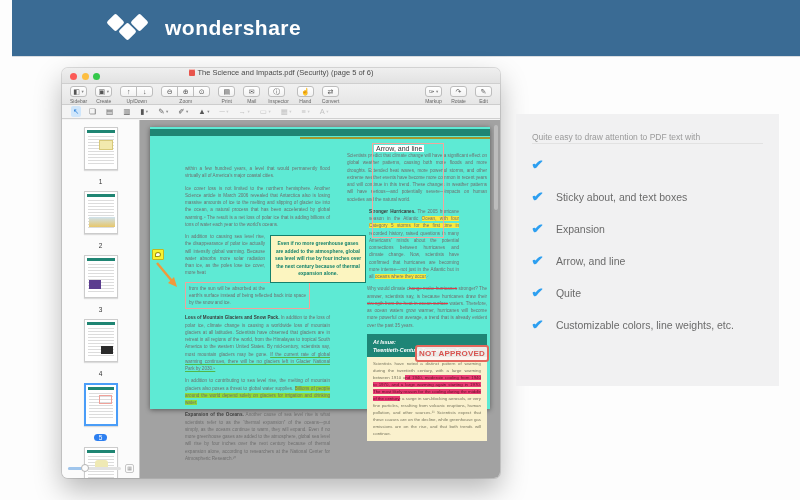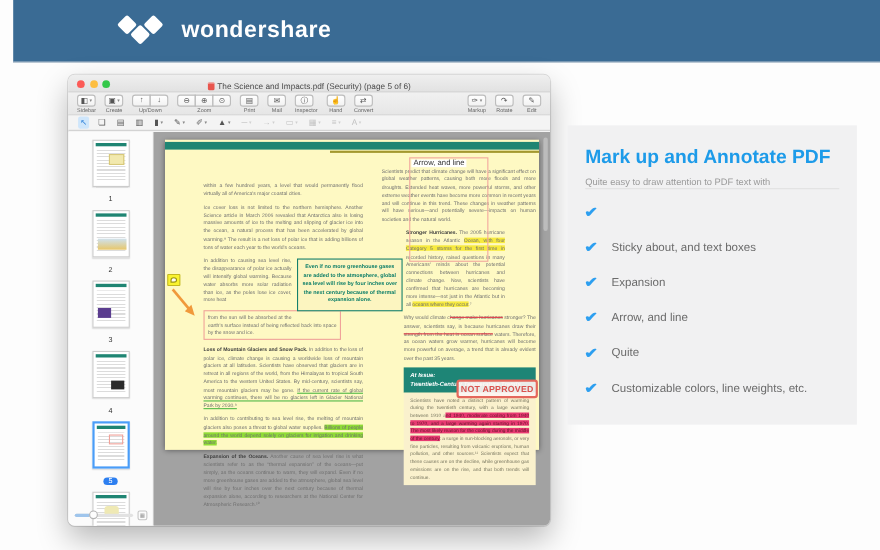--- a/index.html
+++ b/index.html
@@ -12,21 +12,21 @@
   .logo { position:absolute; left:95px; top:14px; display:flex; align-items:center; }
   .diamonds { position:relative; width:44px; height:28px; margin-right:14px; }
   .dia { position:absolute; width:13px; height:13px; background:#fff; transform:rotate(45deg); border-radius:2px; }
   .dia.d1 { left:2px; top:2px; } .dia.d2 { left:14px; top:11px; } .dia.d3 { left:26px; top:2px; }
   .wordmark { color:#fff; font-size:21px; font-weight:bold; letter-spacing:.5px; }
 
   
   .window { position:absolute; left:62px; top:68px; width:438px; height:410px; background:#f4f4f4;
     border-radius:6px; box-shadow:0 12px 28px rgba(0,0,0,.28), 0 0 0 1px rgba(0,0,0,.12); overflow:hidden; }
   .titlebar { height:16px; background:linear-gradient(#efefef,#e2e2e2); border-bottom:1px solid #cfcfcf;
-    position:relative; display:flex; align-items:flex-end; justify-content:center; }
+    position:relative; display:flex; align-items:flex-start; justify-content:center; }
   .lights { position:absolute; left:8px; top:4.5px; display:flex; gap:4.5px; }
   .light { width:7px; height:7px; border-radius:50%; }
   .light.close { background:#fc5b57; } .light.min { background:#fdbe41; } .light.zoomb { background:#34c84a; }
   .win-title { font-size:7.5px; color:#4a4a4a; display:flex; align-items:center; gap:3px; }
   .pdf-file-icon { width:6px; height:7px; background:#e8554d; border-radius:1px; display:inline-block;
     box-shadow:inset 0 1px 0 rgba(255,255,255,.6); }
 
   
   .toolbar1 { height:21px; background:linear-gradient(#f1f1f1,#e6e6e6); border-bottom:1px solid #cdcdcd;
     display:flex; align-items:flex-start; padding:2px 8px 0; }
@@ -77,21 +77,21 @@
   .slider-track { flex:1; height:3px; background:#e2e2e2; border-radius:2px; position:relative; }
   .slider-fill { position:absolute; left:0; top:0; height:3px; width:26%; background:#9fc5ec; border-radius:2px; }
   .slider-knob { position:absolute; left:24%; top:-3px; width:8px; height:8px; border-radius:50%;
     background:#fdfdfd; border:1px solid #b3b3b3; }
   .side-btn { width:9px; height:9px; border:1px solid #c6c6c6; border-radius:2px; background:#fbfbfb;
     font-size:5px; color:#999; display:flex; align-items:center; justify-content:center; }
 
   
   .main { flex:1; background:#a2a2a2; position:relative; overflow:hidden; }
   .scroll-thumb { position:absolute; right:2px; top:5px; width:4px; height:85px; background:#bcbcbc; border-radius:2px; }
-  .page { position:absolute; left:10px; top:7px; width:340px; height:282px; background:#fef9c3;
+  .page { position:absolute; left:10px; top:7px; width:340px; height:282px; background:#5eead4;
     box-shadow:0 1px 5px rgba(0,0,0,.45); }
   .band { position:absolute; left:0; right:0; top:2px; height:7px; background:#1f8573; }
   .band-accent { position:absolute; left:150px; right:0; top:10px; height:2px; background:#a3982f; }
 
   .colL { position:absolute; left:35px; top:38px; width:145px; }
   .colR { position:absolute; left:197px; top:25px; width:140px; }
   .para { font-size:4.6px; line-height:1.58; color:#6f6f6f; text-align:justify; margin-bottom:5px; }
   .lead { font-weight:bold; color:#3c3c3c; }
   .redbox { border:1px solid #f0a29a; padding:2px 3px; margin:1px 20px 5px 0; }
   .callout { float:right; width:96px; margin:2px -36px 4px 5px; background:#fcf5c0; border:1.5px solid #15806c;
@@ -405,21 +405,20 @@
         </svg>
 
         <div class="stamp">NOT APPROVED</div>
       </div>
       <div class="scroll-thumb"></div>
     </div>
   </div>
 </div>
 
 <div class="panel">
-  <div class="panel-title">Mark up and Annotate PDF</div>
   <div class="panel-sub">Quite easy to draw attention to PDF text with</div>
   <div class="panel-divider"></div>
   <ul class="features" id="features">
       <li class="feature-item">
         <span class="check">✔</span>
       </li>
       <li class="feature-item">
         <span class="check">✔</span>
         <span class="feat-label">Sticky about, and text boxes</span>
       </li>

